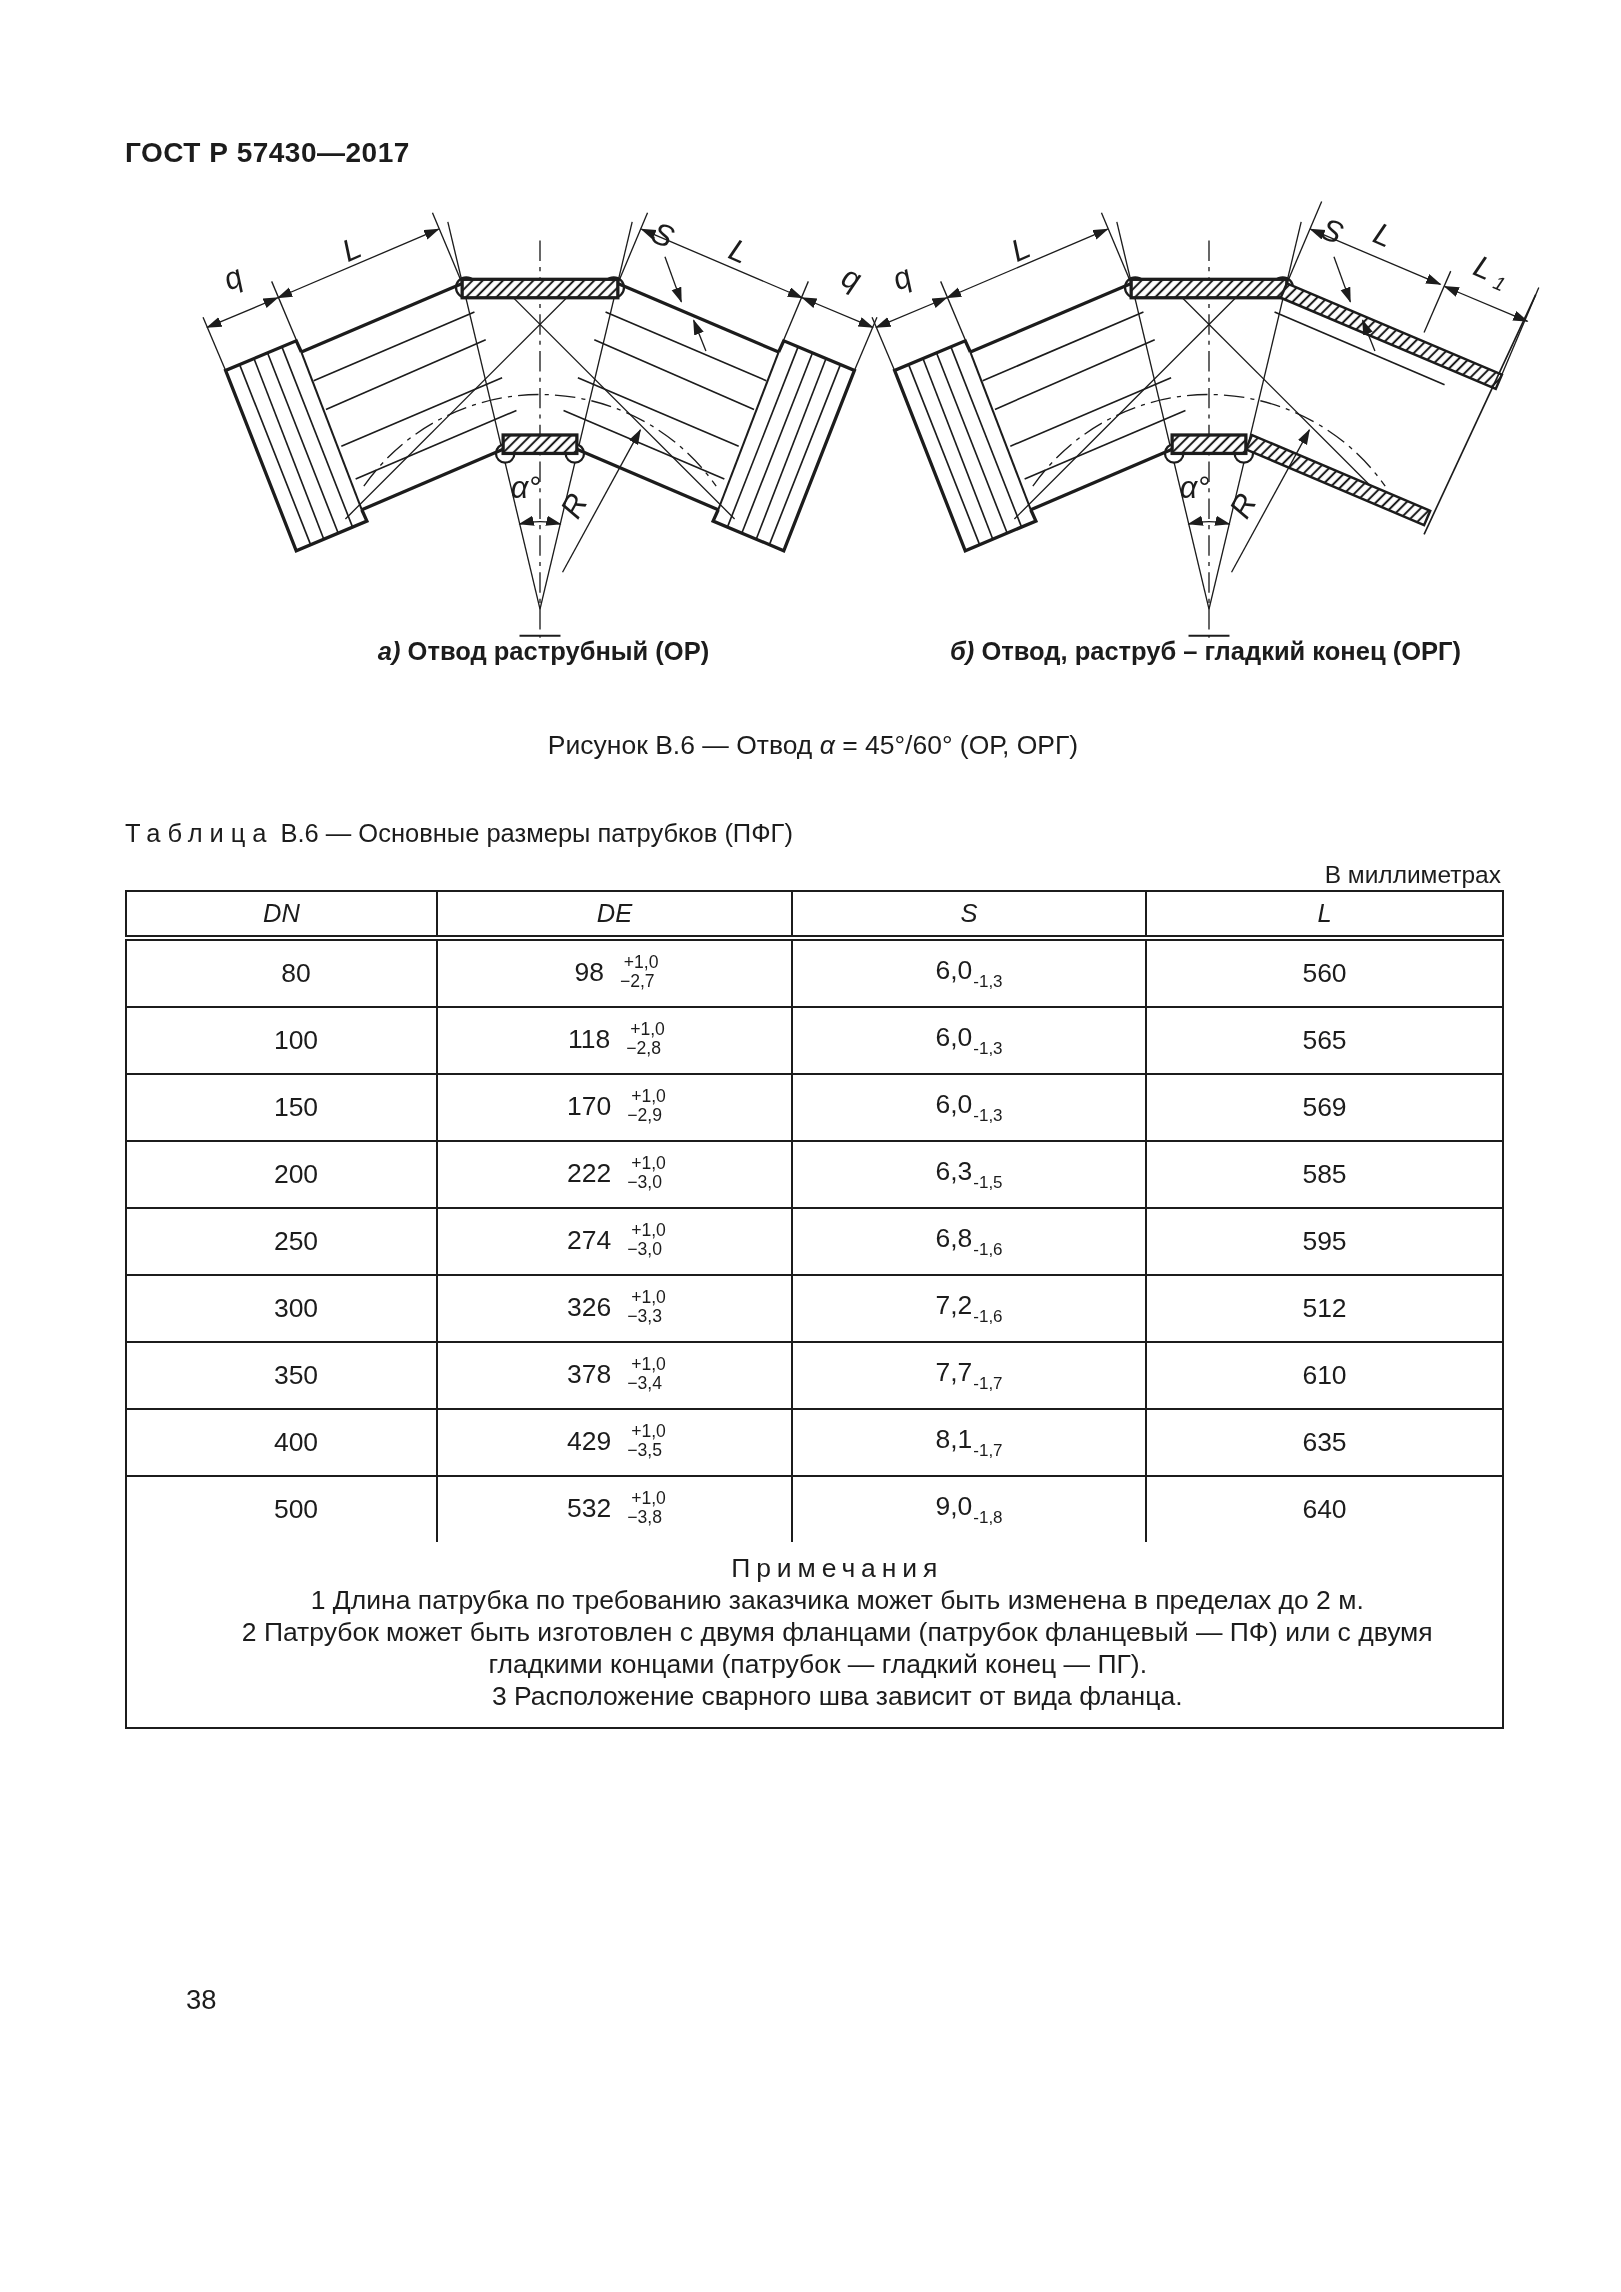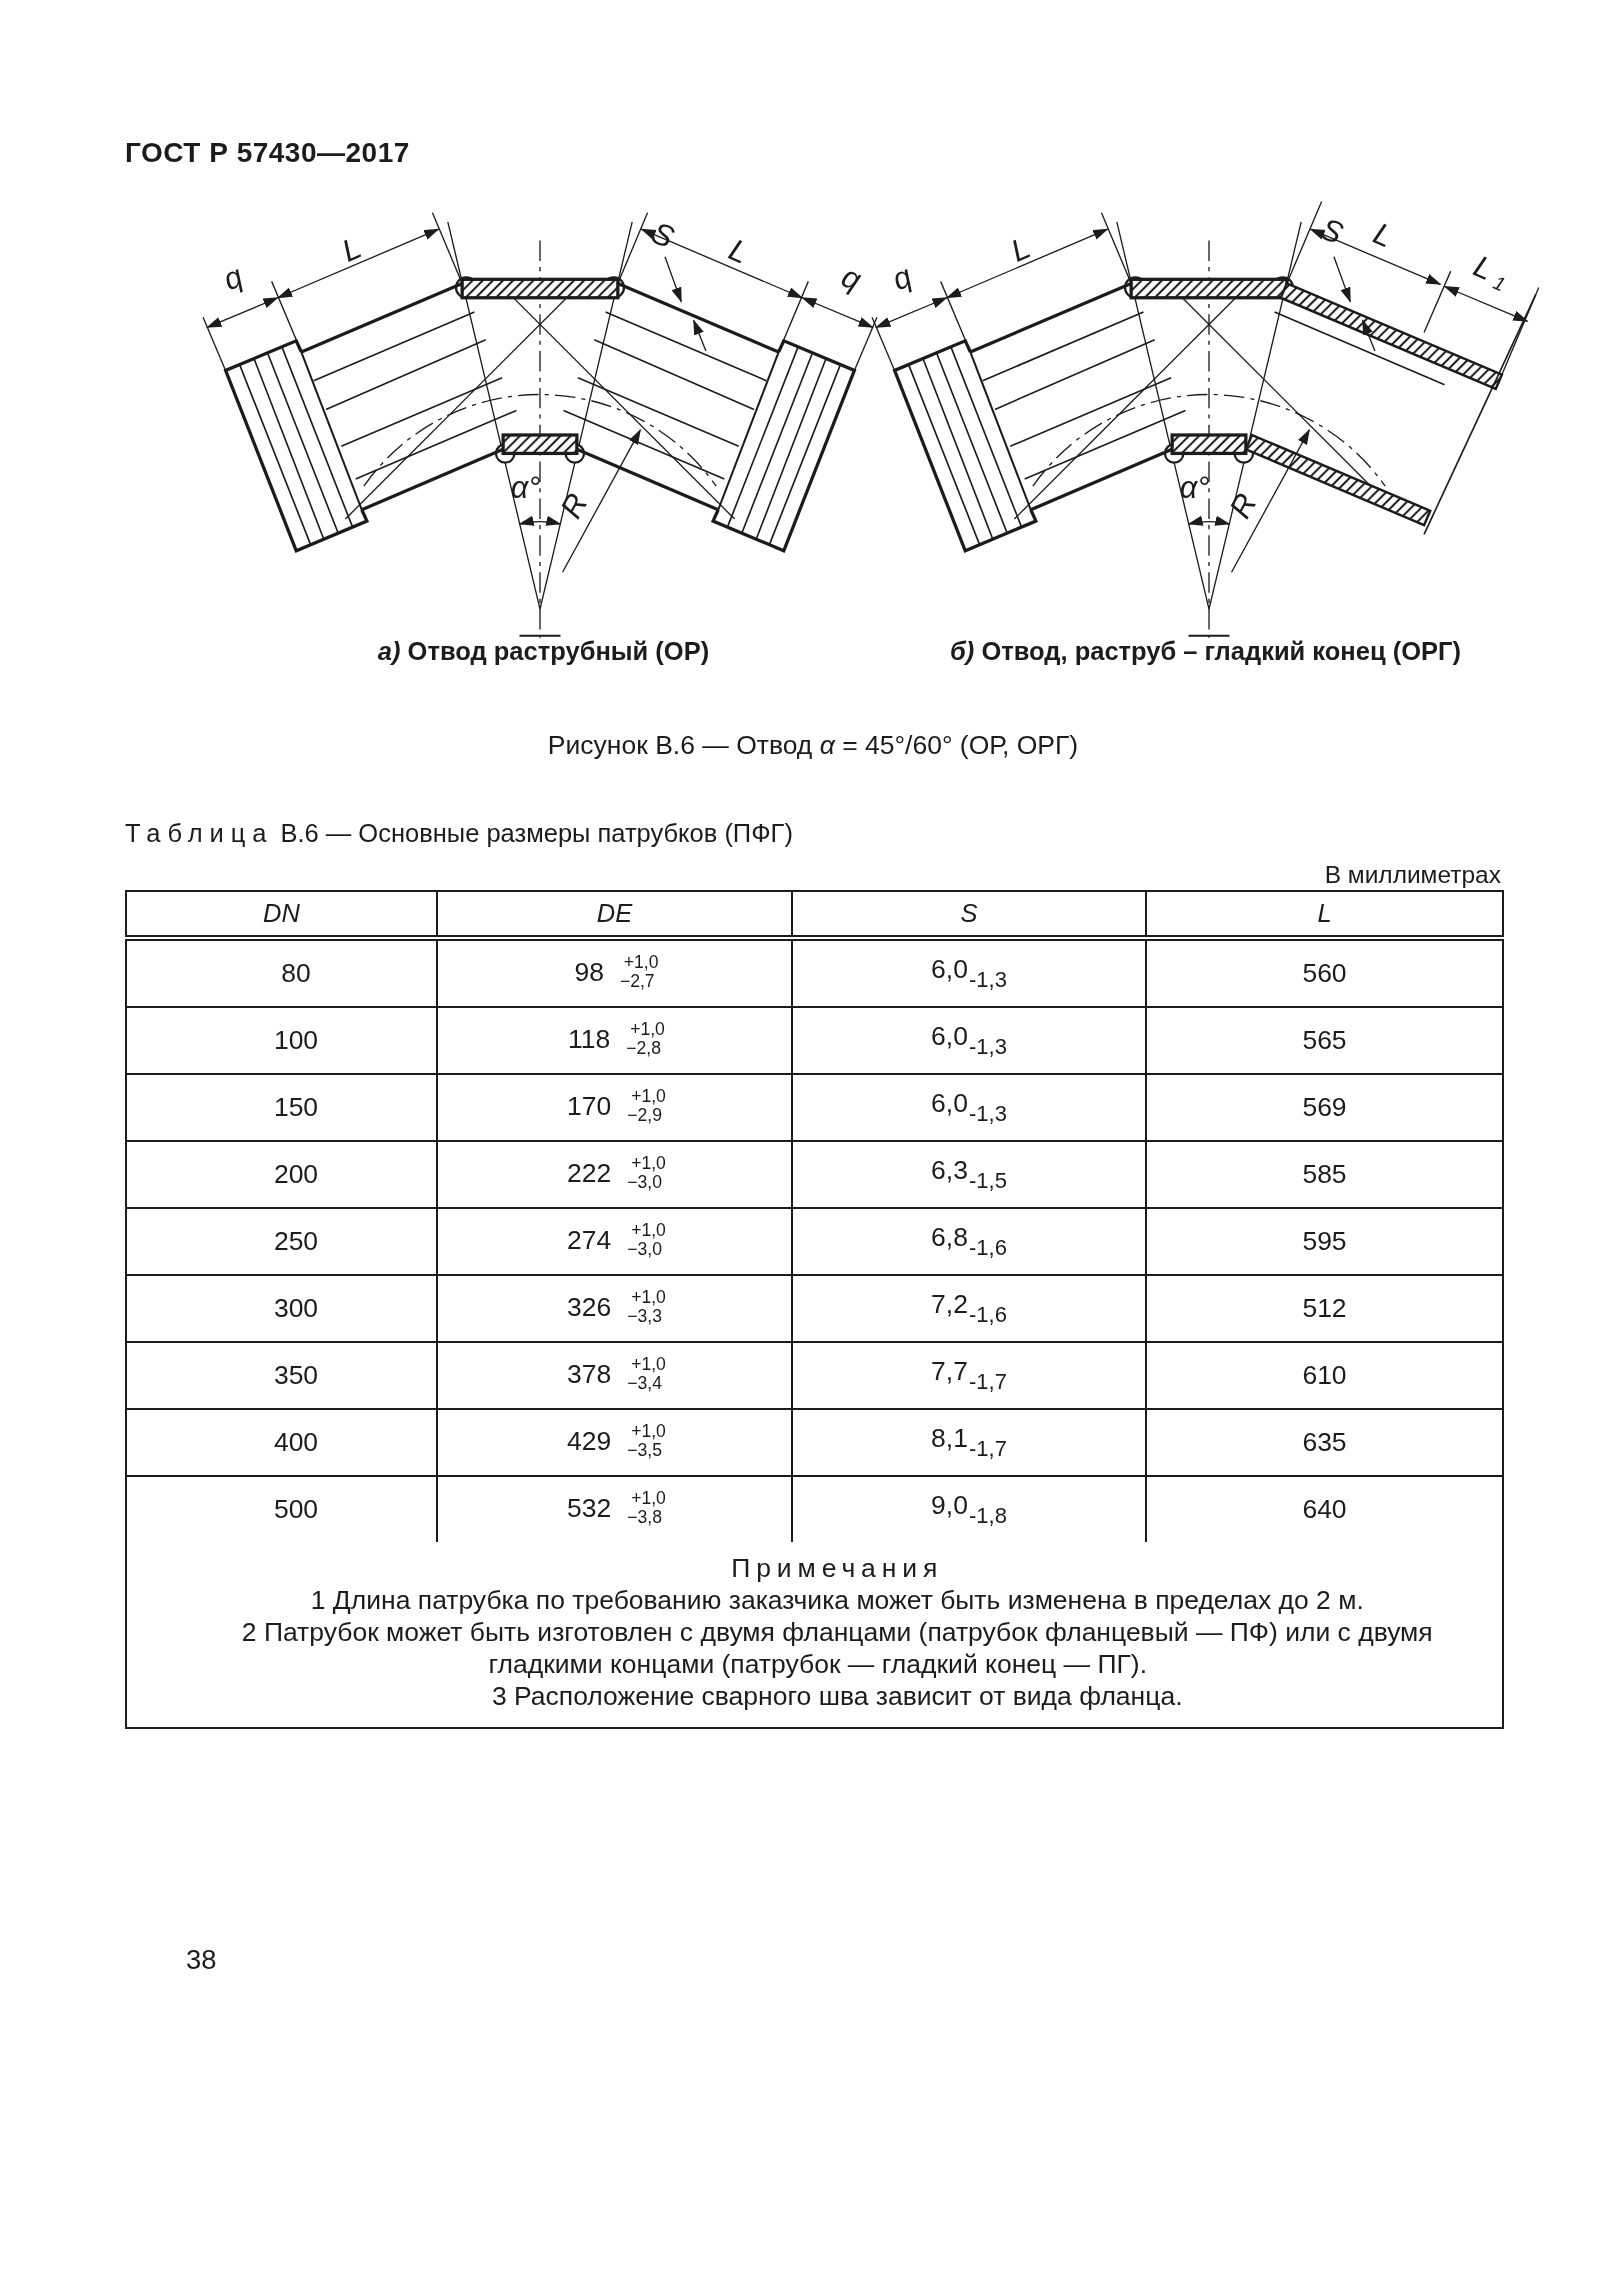--- a/index.html
+++ b/index.html
@@ -19,25 +19,25 @@
   .units{left:125px;top:861px;width:1376px;text-align:right;font-size:24.5px;}
   table.gost{position:absolute;left:125px;top:890px;width:1376px;border-collapse:collapse;border:2.9px solid #1c1c1c;table-layout:fixed;}
   table.gost col.c1{width:311px;} table.gost col.c2{width:355px;} table.gost col.c3{width:354px;} table.gost col.c4{width:357px;}
   table.gost th{height:41px;font-size:25.5px;font-weight:normal;font-style:italic;text-align:center;border-left:2px solid #1c1c1c;border-bottom:6.9px double #1c1c1c;margin-top:42px;}
   table.gost th:first-child{border-left:none;}
   table.gost td{height:63px;font-size:26.5px;text-align:center;vertical-align:middle;border-left:2px solid #1c1c1c;border-top:2.9px solid #1c1c1c;}
   table.gost td:first-child{border-left:none;padding-left:30px;}
   table.gost tbody tr:first-child td{border-top:none;}
   .tolstack{display:inline-flex;flex-direction:column;align-items:flex-start;font-size:17.6px;line-height:18.6px;vertical-align:middle;margin-left:16px;transform:translateY(-2px);}
   .tolstack .sup{transform:translateX(3.9px);}
-  .subonly{font-size:22px;vertical-align:-8.8px;margin-left:1px;}
+  .subonly{font-size:17px;vertical-align:-8.8px;margin-left:1px;}
   td.notes-cell{height:auto;text-align:left;font-size:24.5px;line-height:32px;padding:9.8px 23.5px 15.7px 23.5px;border-left:none;}
   .note-head{letter-spacing:5.9px;text-indent:39px;}
   .note-p{text-indent:39px;margin:0;}
-  .pagenum{left:186px;top:1944px;font-size:27.4px;}
+  .pagenum{left:186px;top:1984px;font-size:27.4px;}
   svg text{font-family:"Liberation Sans","DejaVu Sans",sans-serif;}
   svg .dimlbl{font-size:30px;font-style:italic;fill:#1c1c1c;}
   svg .dimsub{font-size:19px;font-style:italic;fill:#1c1c1c;}
 </style>
 </head>
 <body>
 
 <div class="abs doc-header">ГОСТ Р 57430—2017</div>
 
 <div class="abs drawing drawA">

